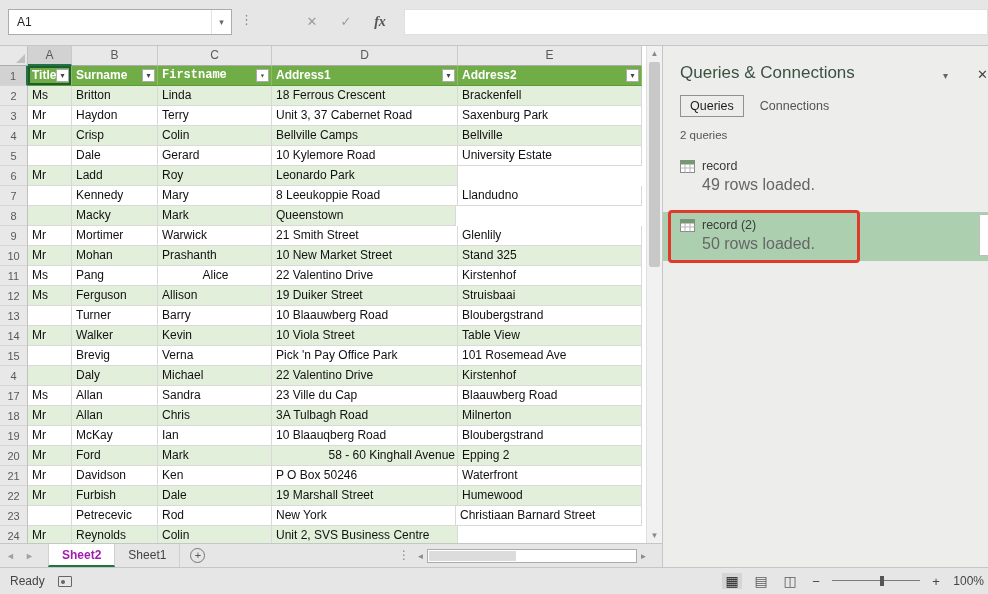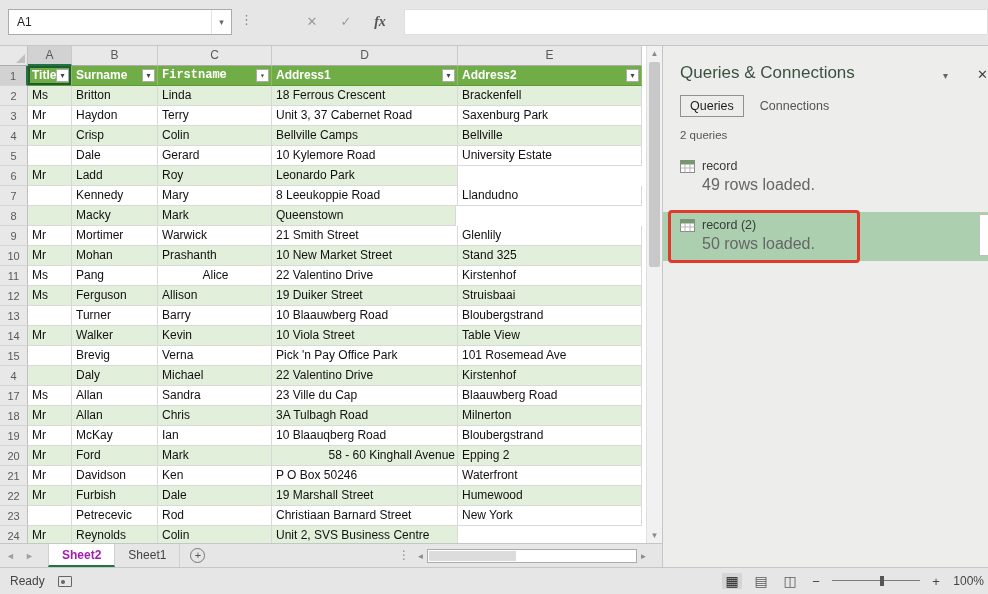--- a/index.html
+++ b/index.html
@@ -285,22 +285,22 @@
         <div class="cell" style="width: 86px;">Furbish</div>
         <div class="cell" style="width: 114px;">Dale</div>
         <div class="cell" style="width: 186px;">19 Marshall Street</div>
         <div class="cell" style="width: 184px;">Humewood</div>
       </div>
       <div class="grid-row">
         <div class="row-num">23</div>
         <div class="cell" style="width: 44px;"></div>
         <div class="cell" style="width: 86px;">Petrecevic</div>
         <div class="cell" style="width: 114px;">Rod</div>
+        <div class="cell" style="width: 184px;">New York</div>
         <div class="cell" style="width: 186px;">Christiaan Barnard Street</div>
-        <div class="cell" style="width: 184px;">New York</div>
       </div>
       <div class="grid-row band">
         <div class="row-num">24</div>
         <div class="cell" style="width: 44px;">Mr</div>
         <div class="cell" style="width: 86px;">Reynolds</div>
         <div class="cell" style="width: 114px;">Colin</div>
         <div class="cell" style="width: 186px;">Unit 2, SVS Business Centre</div>
       </div>
     </div>
   <div class="vscroll">

